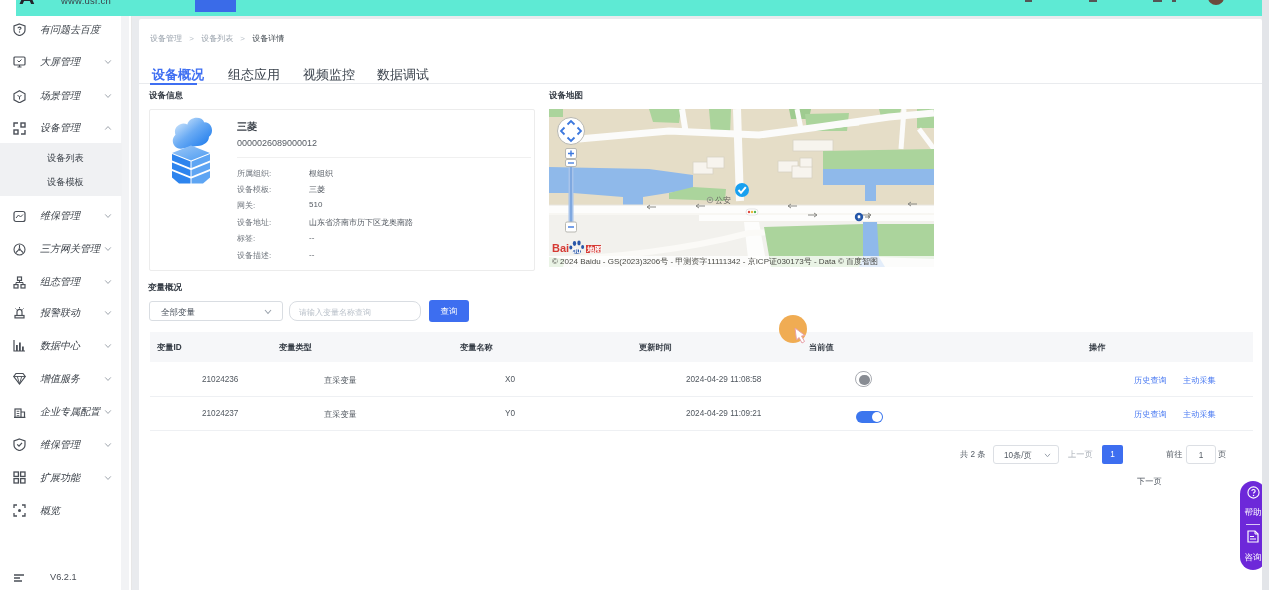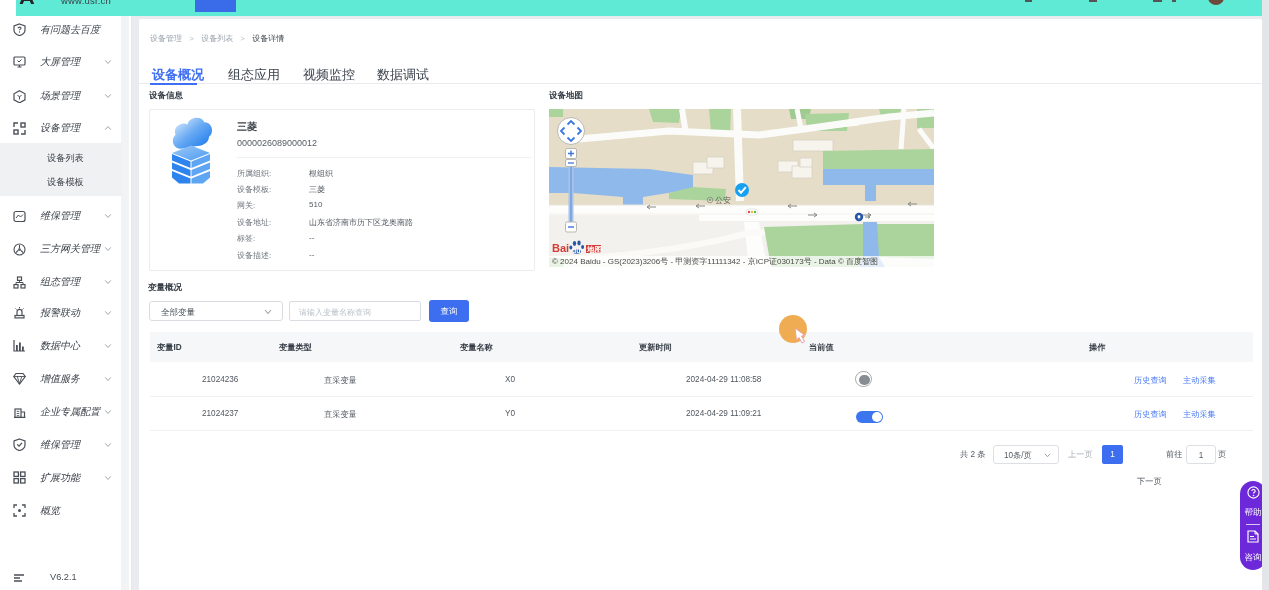--- a/index.html
+++ b/index.html
@@ -60,21 +60,21 @@
 #ibox .id { position:absolute; left:87px; top:28px; font-size:9px; color:#555b63;}
 #ibox .div { position:absolute; left:87px; top:47px; right:3px; height:1px; background:#f0f0f0;}
 .frow { position:absolute; left:87px; font-size:8px; color:#70767e; }
 .frow .fv { position:absolute; left:72px; color:#565c64; white-space:nowrap; }
 
 
 #selbox { position:absolute; left:10px; top:282px; width:134px; height:20px;
   border:1px solid #d9dde2; border-radius:3px; font-size:8.5px; color:#4c545e; }
 #selbox span { position:absolute; left:11px; top:5px; }
 #inpbox { position:absolute; left:150px; top:282px; width:132px; height:20px;
-  border:1px solid #d9dde2; border-radius:2px; font-size:8px; color:#b9c0c9; }
+  border:1px solid #d9dde2; border-radius:8px; font-size:8px; color:#b9c0c9; }
 #inpbox span { position:absolute; left:9px; top:5px; }
 #qbtn { position:absolute; left:290px; top:281px; width:40px; height:22px; background:#3d6ef0;
   border-radius:3px; color:#fff; font-size:8.5px; text-align:center; line-height:22px; }
 
 
 #tbl { position:absolute; left:11px; top:313px; width:1103px; }
 .th { position:absolute; top:0; height:30px; background:#f6f7f9; }
 .thtxt { position:absolute; top:10px; font-size:8.2px; font-weight:bold; color:#353c45; }
 .trow { position:absolute; width:1103px; height:35px; border-bottom:1px solid #eef0f3; }
 .td { position:absolute; font-size:8.2px; color:#50575f; white-space:nowrap;margin-left:45px;}

